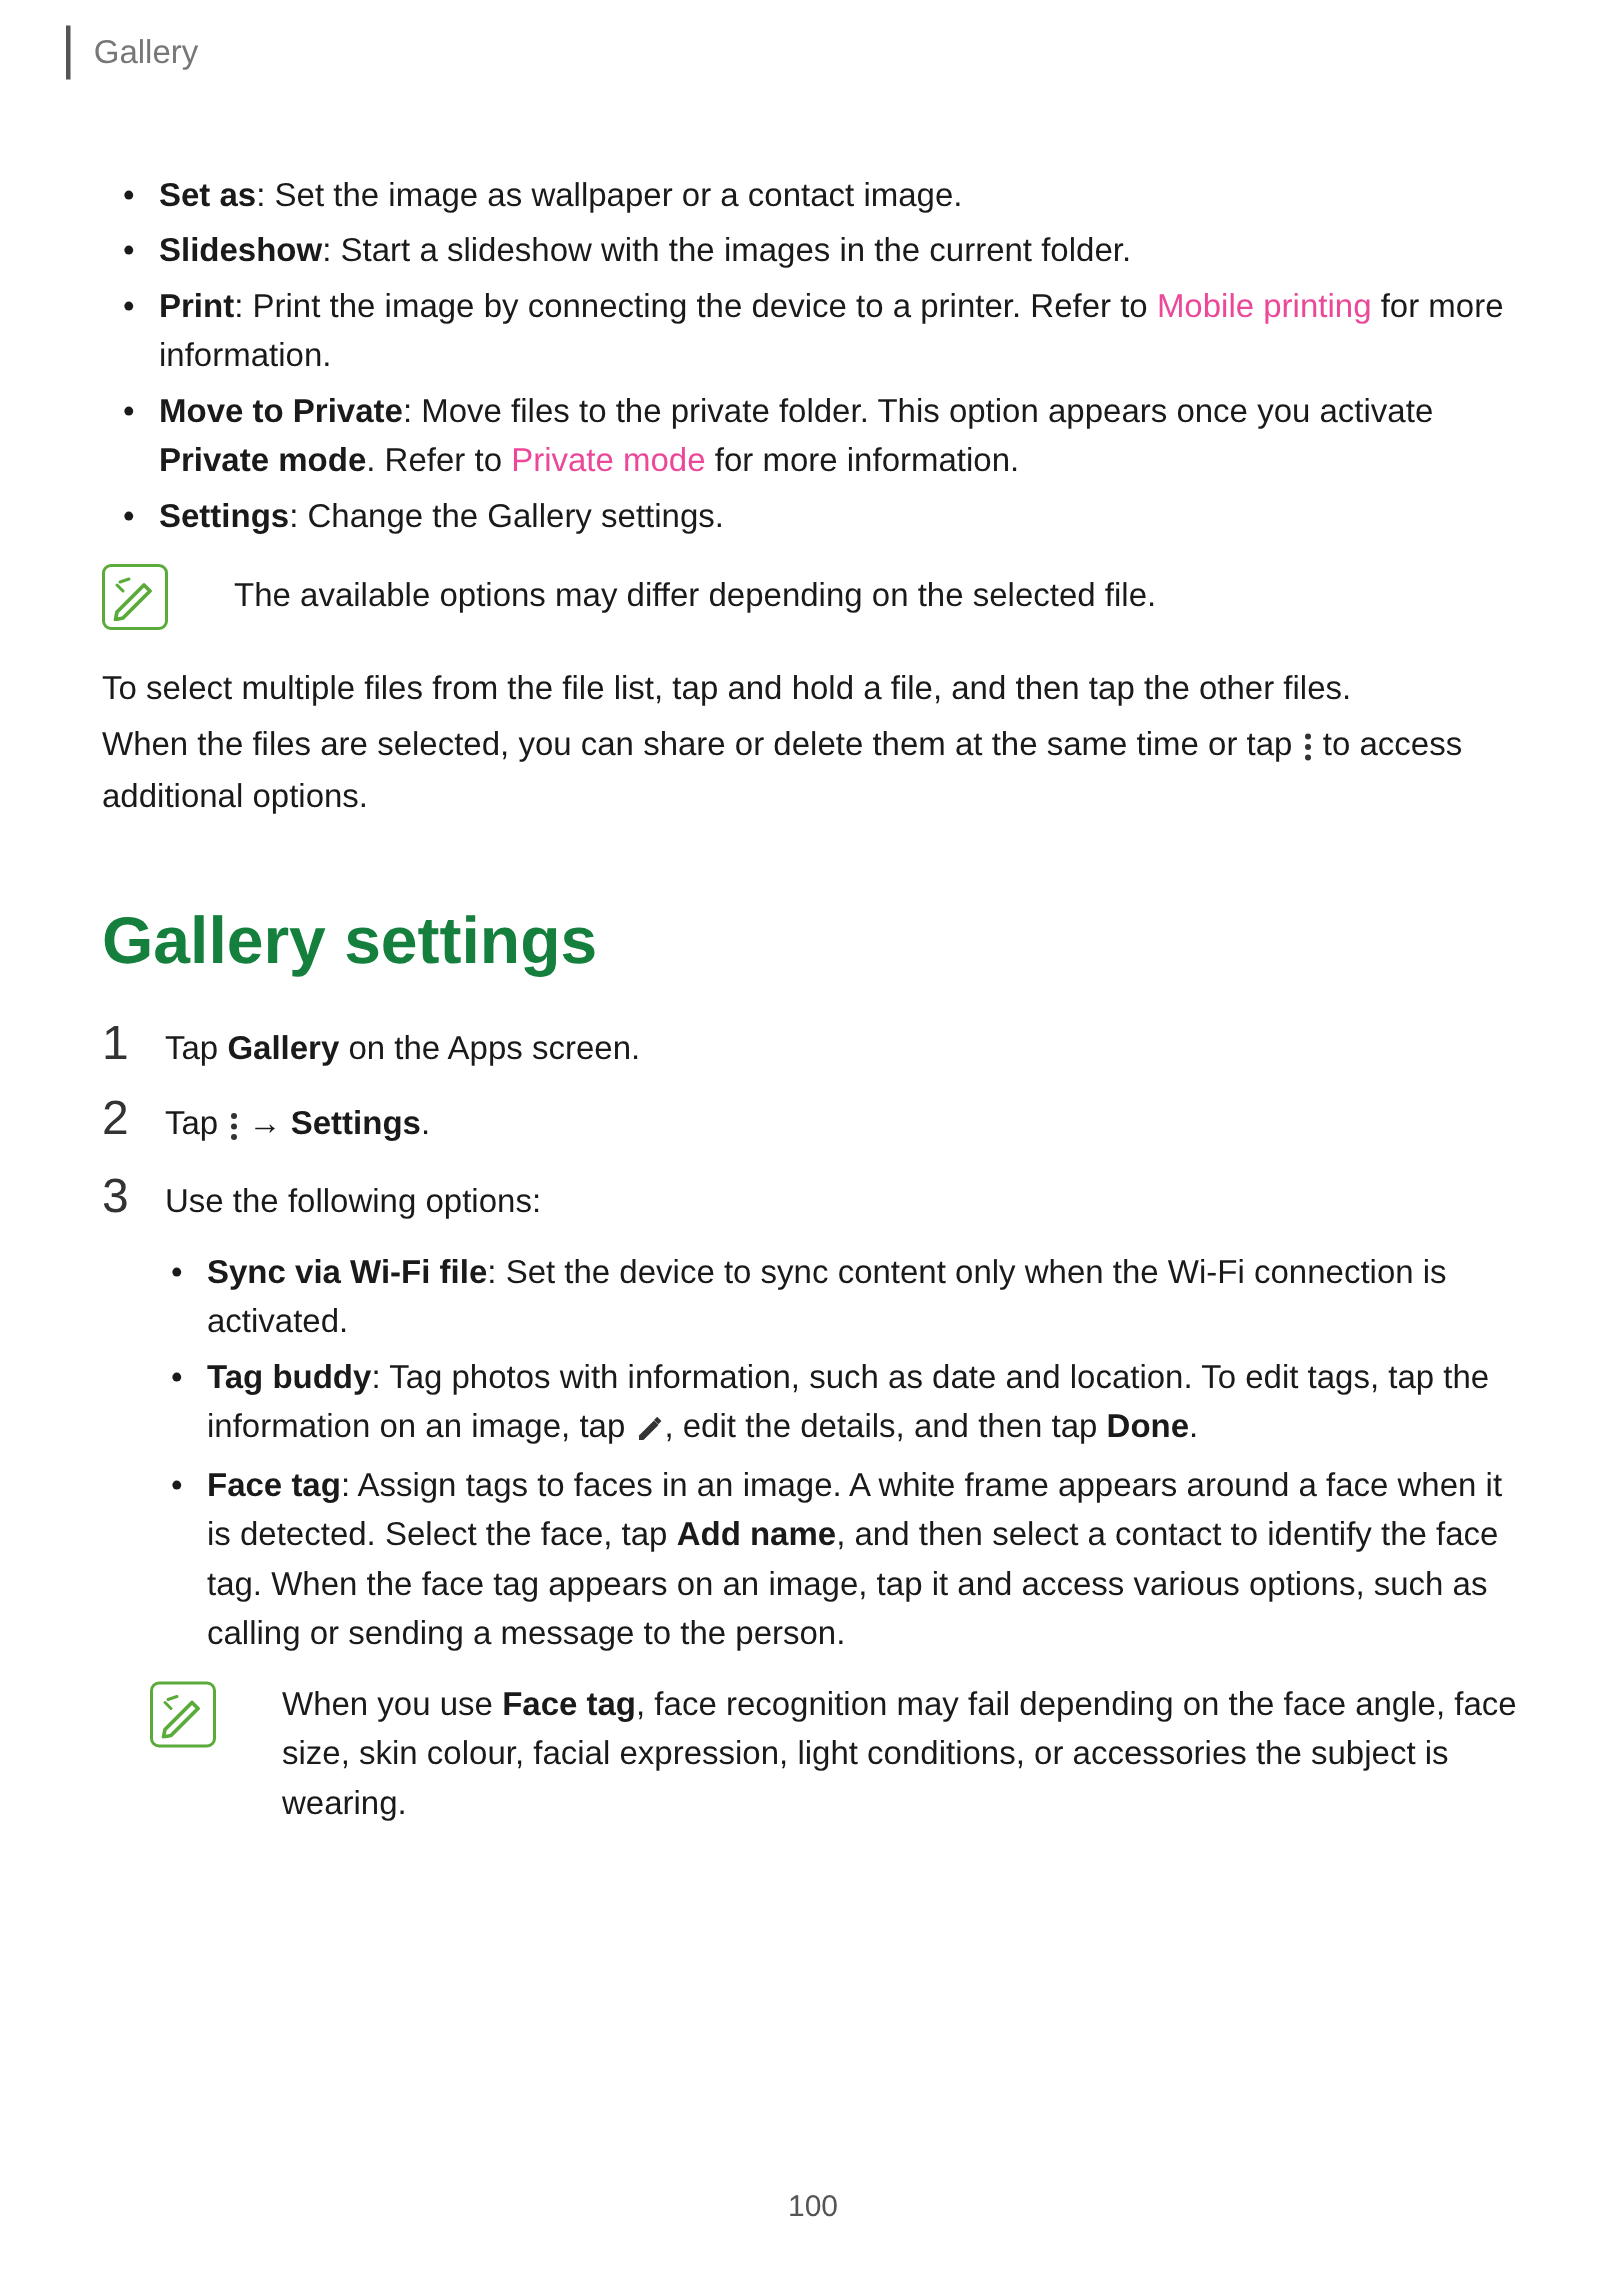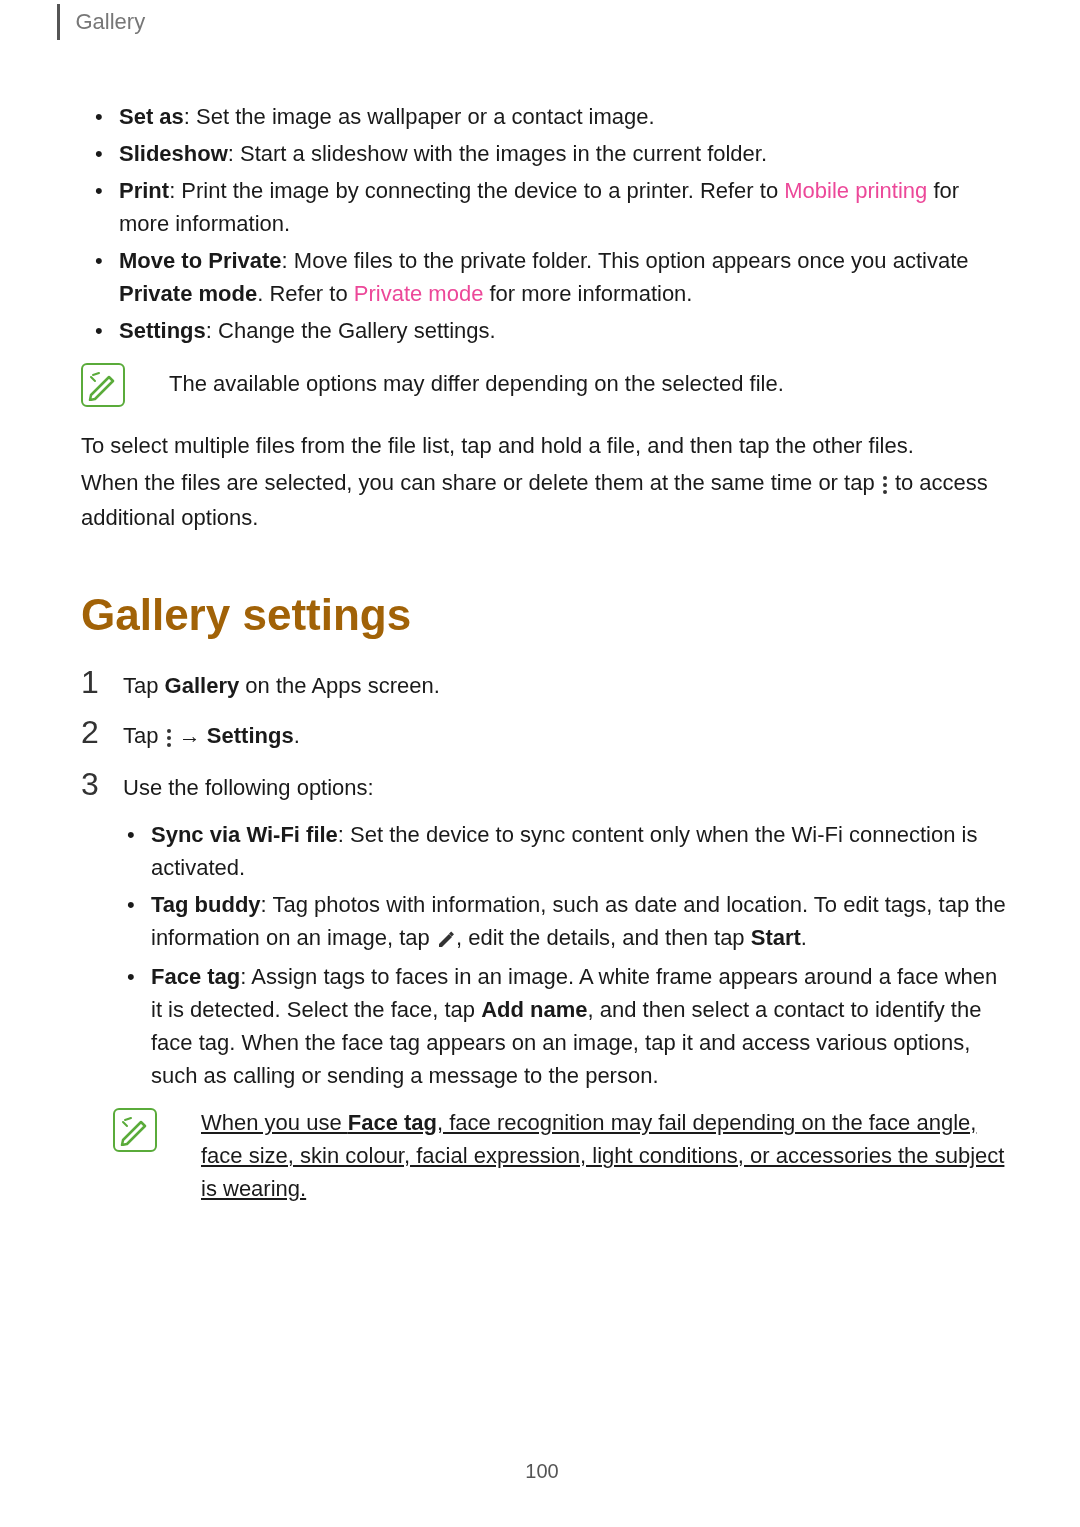--- a/index.html
+++ b/index.html
@@ -5,22 +5,21 @@
   * { box-sizing: border-box; margin: 0; padding: 0; }
   body {
     width: 1080px;
     height: 1527px;
     background: #ffffff;
     font-family: "Segoe UI", "Helvetica Neue", Arial, sans-serif;
     color: #1a1a1a;
     position: relative;
   }
   .page {
-    padding: 4px 68px 0 68px;
-    margin-left: 13px;
+    padding: 17px 68px 0 68px;
   }
   .header {
     display: flex;
     align-items: center;
     gap: 16px;
     margin-bottom: 60px;
     margin-left: -24px;
   }
   .header-divider {
     width: 2.5px;
@@ -79,21 +78,21 @@
     flex: 1;
     padding-top: 6px;
   }
   .note-text.tight { padding-top: 0; }
   .para {
     font-size: 22px;
     line-height: 1.5;
     margin-bottom: 4px;
   }
   .section-heading {
-    color: #a16207;
+    color: #15803d;
     font-size: 44px;
     font-weight: 700;
     margin-top: 56px;
     margin-bottom: 26px;
   }
   .step {
     display: flex;
     align-items: baseline;
     gap: 16px;
     margin-bottom: 14px;
@@ -199,28 +198,28 @@
   </div>
 
   <ul class="bullet-list nested">
     <li>
       <span class="bold">Sync via Wi-Fi file</span><span>: Set the device to sync content only when the Wi-Fi connection is activated.</span>
     </li>
     <li>
       <span class="bold">Tag buddy</span><span>: Tag photos with information, such as date and location. To edit tags, tap the information on an image, tap </span><span class="icon-inline"><svg class="pencil-svg" viewBox="0 0 20 20">
             <path d="M3 17 L3 14 L13 4 L16 7 L6 17 Z" fill="#333"></path>
             <rect x="13.5" y="2.5" width="4" height="3" transform="rotate(45 15.5 4)" fill="#333"></rect>
-          </svg></span><span>, edit the details, and then tap </span><span class="bold">Start</span><span>.</span>
+          </svg></span><span>, edit the details, and then tap </span><span class="bold">Done</span><span>.</span>
     </li>
     <li>
       <span class="bold">Face tag</span><span>: Assign tags to faces in an image. A white frame appears around a face when it is detected. Select the face, tap </span><span class="bold">Add name</span><span>, and then select a contact to identify the face tag. When the face tag appears on an image, tap it and access various options, such as calling or sending a message to the person.</span>
     </li>
   </ul>
 
-  <div class="note-row" style="margin-left:32px;text-decoration:underline;">
+  <div class="note-row" style="margin-left:32px;">
     <div class="note-icon-box">
       <svg viewBox="0 0 32 32">
           <path d="M4 26 L22 8 L26 12 L8 30 L3 31 L4 26 Z" fill="none" stroke="#5aab3a" stroke-width="2.5" stroke-linejoin="round"></path>
           <path d="M6 6 L12 4 M8 12 L4 8" stroke="#5aab3a" stroke-width="2" stroke-linecap="round"></path>
         </svg>
     </div>
     <div class="note-text tight">
       <span>When you use </span><span class="bold">Face tag</span><span>, face recognition may fail depending on the face angle, face size, skin colour, facial expression, light conditions, or accessories the subject is wearing.</span>
     </div>
   </div>

